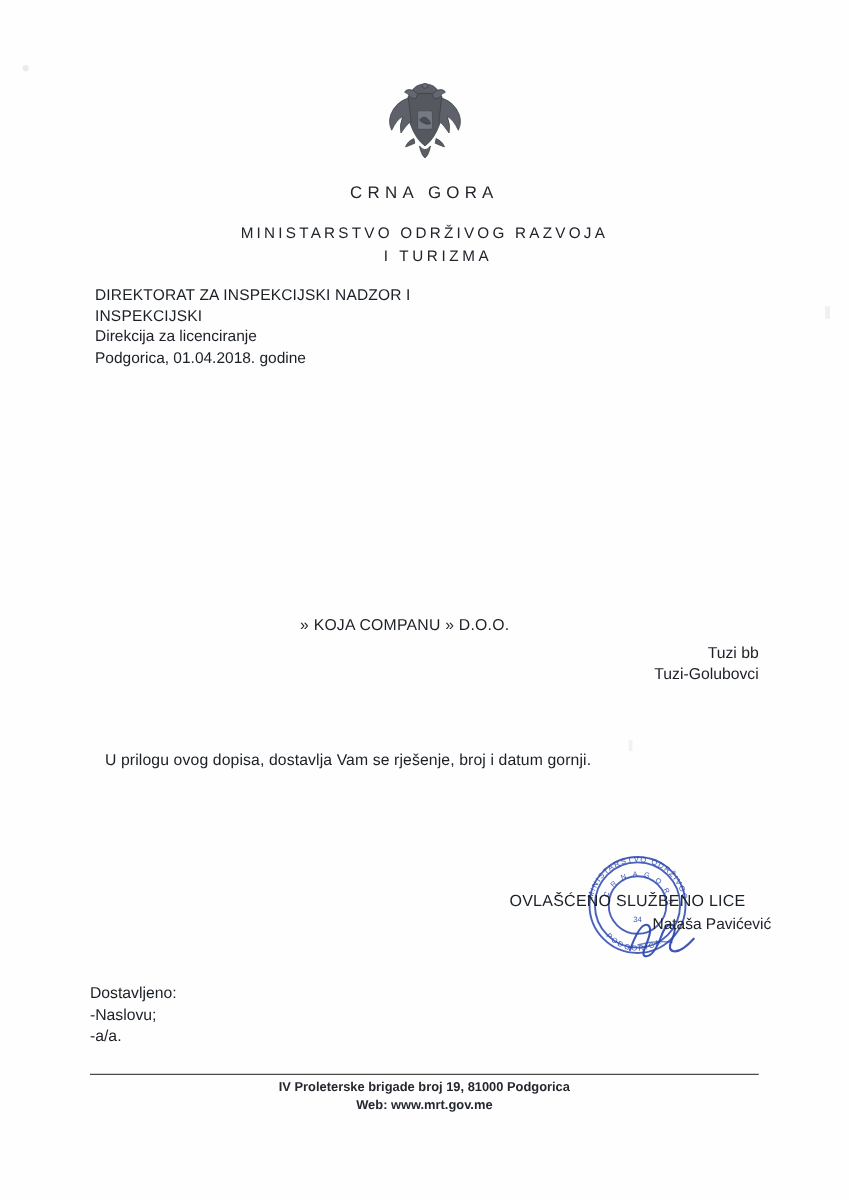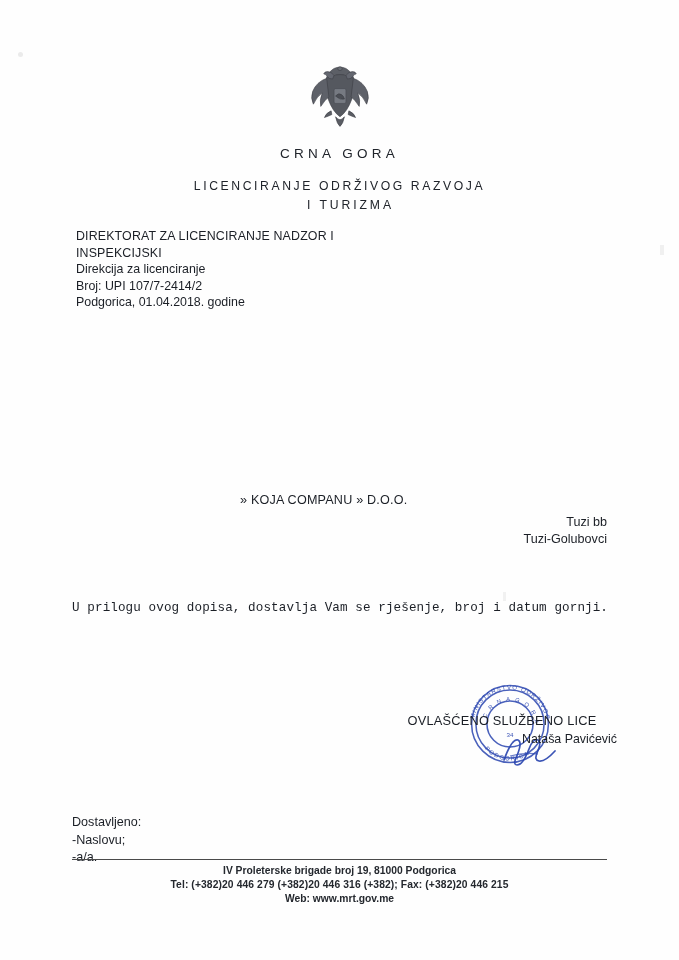--- a/index.html
+++ b/index.html
@@ -91,26 +91,25 @@
     text-align: right;
     font-size: 12.6px;
     line-height: 17px;
     color: #1b1f26;
     margin-left: 40px;
   }
 
   
   .body-par {
     position: absolute;
-    left: 72px;
+    left: 84px;
     top: 601px;
     font-size: 12.6px;
     color: #1b1f26;
     letter-spacing: 0.1px;
-    font-family: Liberation Mono, monospace;
   }
 
   
   .sign-block {
     position: absolute;
     right: 62px;
     top: 711px;
     text-align: center;
     font-size: 12.8px;
     line-height: 19px;
@@ -140,21 +139,20 @@
   }
 
   
   .delivered {
     position: absolute;
     left: 72px;
     top: 786px;
     font-size: 12.6px;
     line-height: 17.5px;
     color: #1b1f26;
-    margin-top: 28px;
   }
 
   
   .footer-rule {
     position: absolute;
     left: 72px;
     top: 859px;
     width: 535px;
     height: 1px;
     background: #4a4a4a;
@@ -224,29 +222,28 @@
           <path d="M38 66 q-7 3 -9 9 q6 -2 10 -4z" fill="#5a5d64"></path>
           <path d="M62 66 q7 3 9 9 q-6 -2 -10 -4z" fill="#5a5d64"></path>
         </g>
       </svg>
     </span>
   </div>
 
   <div class="country">CRNA GORA</div>
 
   <div class="ministry">
-    <div class="l1">LICENCIRANJE ODRŽIVOG RAZVOJA</div>
+    <div class="l1">MINISTARSTVO ODRŽIVOG RAZVOJA</div>
     <div class="l2">I TURIZMA</div>
   </div>
 
   <div class="left-block">
-    <div class="dir">DIREKTORAT ZA  LICENCIRANJE NADZOR I</div>
+    <div class="dir">DIREKTORAT ZA  INSPEKCIJSKI NADZOR I</div>
     <div class="dir">INSPEKCIJSKI</div>
     <div>Direkcija za licenciranje</div>
-    <div>Broj: UPI 107/7-2414/2</div>
     <div>Podgorica, 01.04.2018. godine</div>
   </div>
 
   <div class="addressee">» KOJA COMPANU » D.O.O.</div>
 
   <div class="addr-right">
     <div>Tuzi bb</div>
     <div>Tuzi-Golubovci</div>
   </div>
 
@@ -291,17 +288,16 @@
 
   <div class="delivered">
     <div>Dostavljeno:</div>
     <div>-Naslovu;</div>
     <div>-a/a.</div>
   </div>
 
   <div class="footer-rule"></div>
   <div class="footer">
     <div>IV Proleterske brigade broj 19, 81000 Podgorica</div>
-    <div class="ln2">Tel:  (+382)20 446 279 (+382)20 446 316 (+382); Fax: (+382)20 446 215</div>
     <div>Web: www.mrt.gov.me</div>
   </div>
 
 </div>
 
 </body></html>

